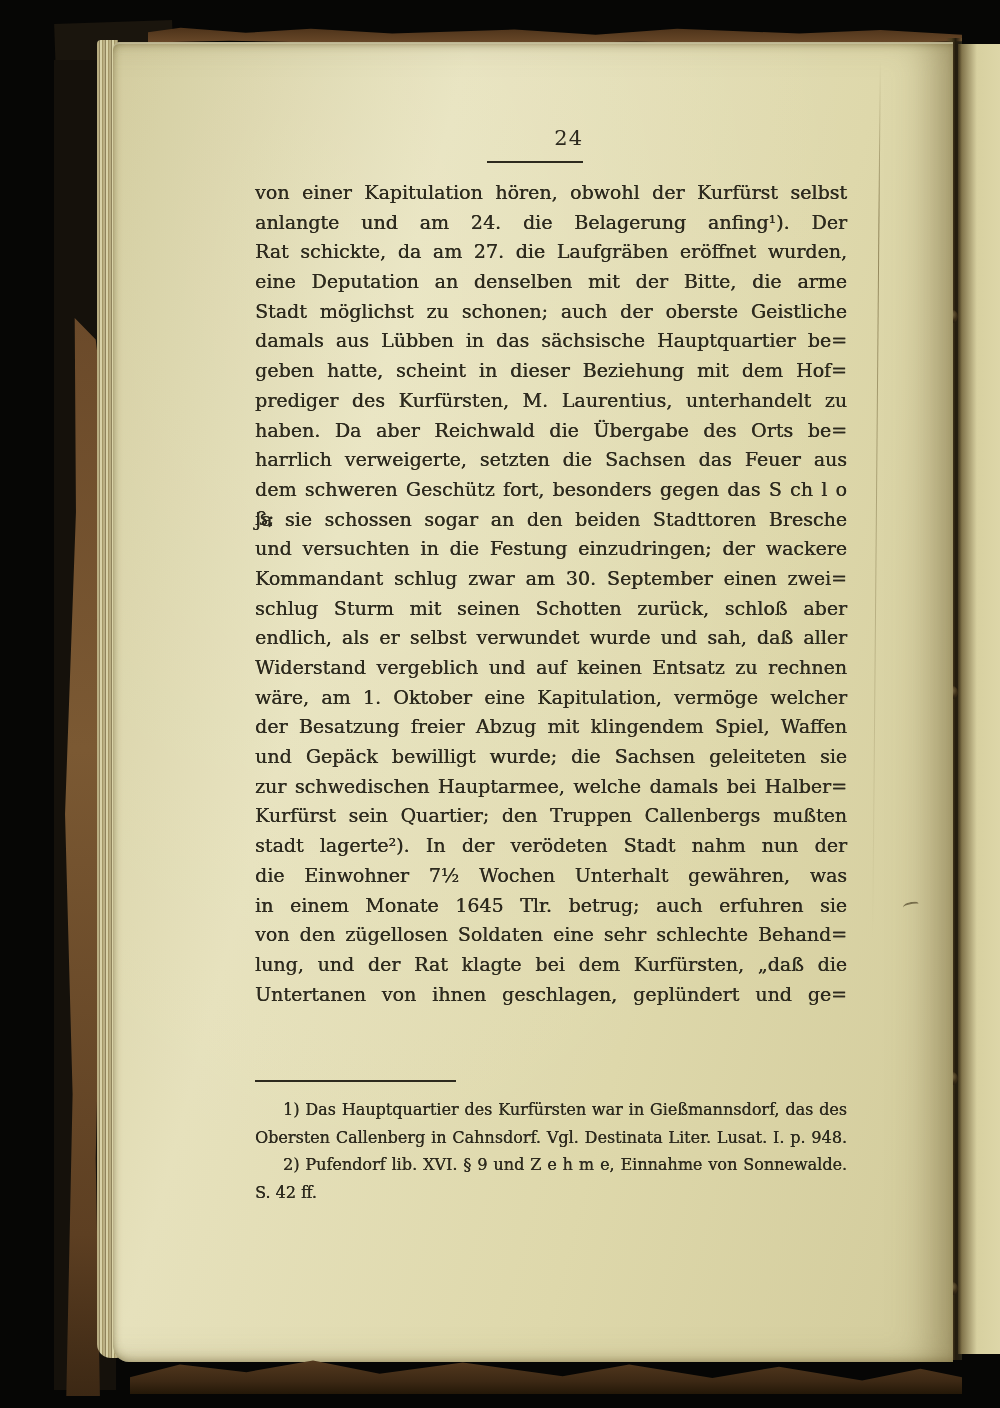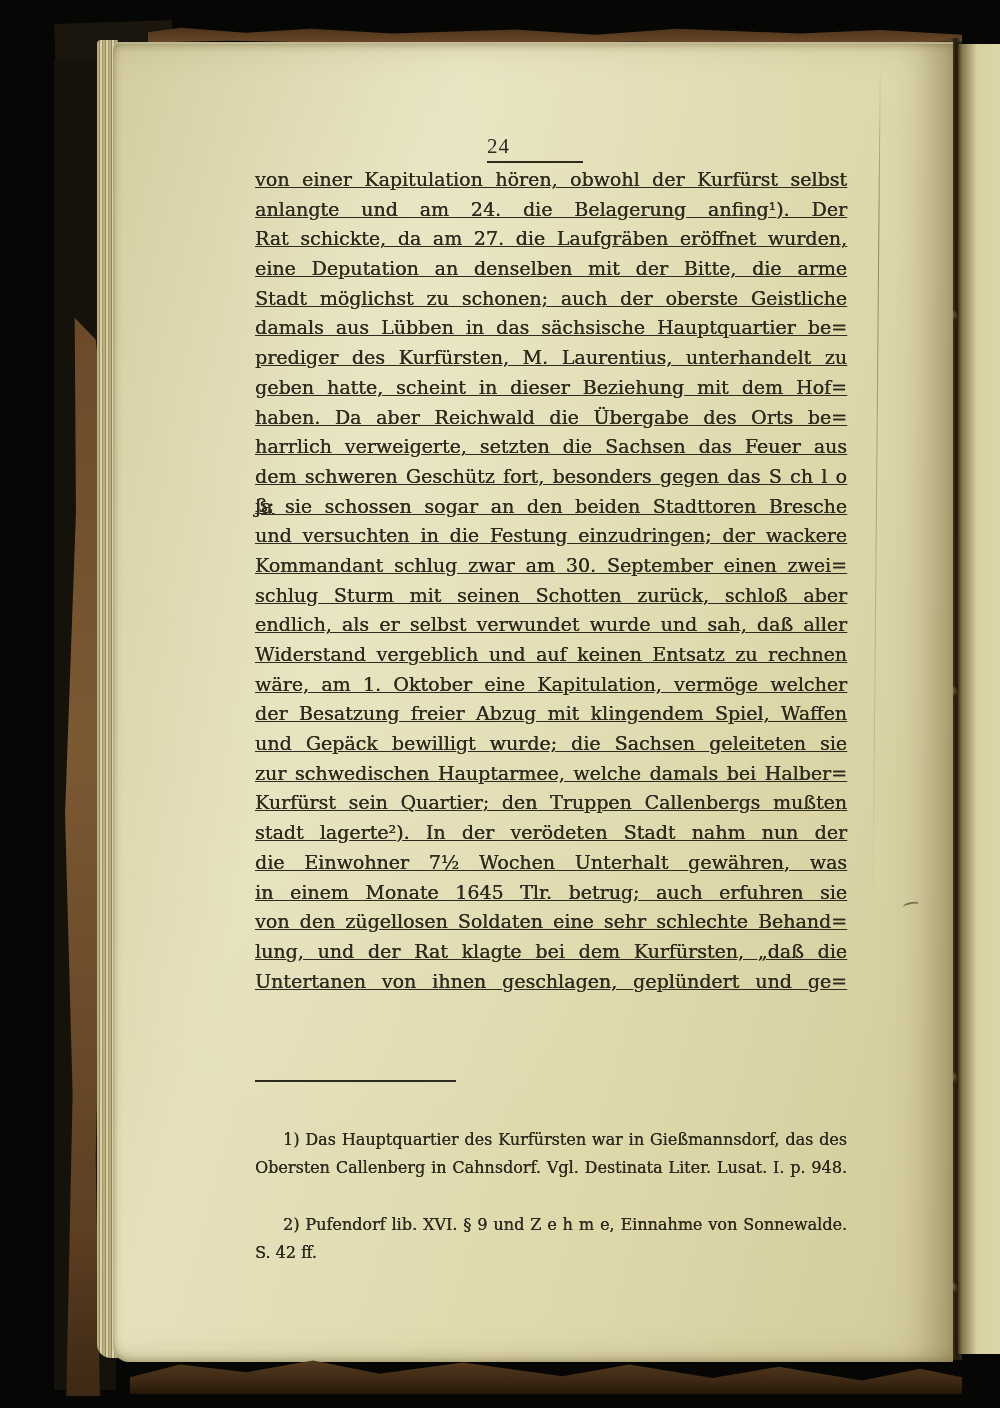--- a/index.html
+++ b/index.html
@@ -42,35 +42,35 @@
       inset 0 2px 0 rgba(250,248,225,.6),
       inset 5px 0 9px -5px rgba(110,95,50,.5),
       inset -34px 0 46px -20px rgba(104,88,45,.6),
       inset 0 -8px 12px -7px rgba(110,95,50,.5);
     color:var(--ink,#2d2a1e);}
   .crack{position:absolute;left:763px;top:18px;width:1px;height:880px;transform:rotate(.5deg);
     background:linear-gradient(to bottom,rgba(130,118,75,0),rgba(130,118,75,.85) 18%,rgba(130,118,75,.3) 70%,rgba(130,118,75,0));}
   .squiggle{position:absolute;left:790px;top:860px;width:16px;height:6px;
     border-top:2px solid rgba(90,80,50,.75);border-radius:60% 40% 50% 50%;transform:rotate(-8deg);}
   
-  .pagenum{position:absolute;left:374px;top:92px;width:96px;text-align:left;
-    font-size:21px;letter-spacing:1px;font-family:Liberation Serif, serif;}
+  .pagenum{position:absolute;left:374px;top:84px;width:96px;text-align:right;
+    font-size:21px;letter-spacing:1px;}
   .pagenum-rule{position:absolute;left:374px;top:119px;width:96px;height:2px;
     background:var(--ink,#2d2a1e);}
-  .textblock{position:absolute;left:142px;top:123px;width:592px;text-decoration:underline;}
+  .textblock{position:absolute;left:142px;top:136px;width:592px;}
   .tline{height:29.7px;line-height:29.5px;font-size:19px;
     text-align:justify;text-align-last:justify;
     text-shadow:.3px 0 0 currentColor;}
   .footrule{position:absolute;left:142px;top:1038px;width:201px;height:2px;
     background:var(--ink,#2d2a1e);}
   .footnotes{position:absolute;left:142px;top:1054px;width:592px;}
   .fline{height:27.5px;line-height:27.5px;font-size:16px;
     text-align:justify;text-align-last:justify;
     text-shadow:.2px 0 0 currentColor;}
-  .fline.indent{text-indent:28px;margin-top:30px;}
+  .fline.indent{text-indent:28px;}
   .fline.short{text-align-last:left;}
 </style>
 </head>
 <body>
 
 <div class="scene">
   <div class="cover-corner"></div>
   <div class="cover-left"></div>
   <div class="leather-top"></div>
   <div class="leather-left"></div>
@@ -91,22 +91,22 @@
     <div class="pagenum">24</div>
     <div class="pagenum-rule"></div>
 
     <div class="textblock">
       <div class="tline">von einer Kapitulation hören, obwohl der Kurfürst selbst</div>
       <div class="tline">anlangte und am 24. die Belagerung anfing¹). Der</div>
       <div class="tline">Rat schickte, da am 27. die Laufgräben eröffnet wurden,</div>
       <div class="tline">eine Deputation an denselben mit der Bitte, die arme</div>
       <div class="tline">Stadt möglichst zu schonen; auch der oberste Geistliche</div>
       <div class="tline">damals aus Lübben in das sächsische Hauptquartier be=</div>
+      <div class="tline">geben hatte, scheint in dieser Beziehung mit dem Hof=</div>
       <div class="tline">prediger des Kurfürsten, M. Laurentius, unterhandelt zu</div>
-      <div class="tline">geben hatte, scheint in dieser Beziehung mit dem Hof=</div>
       <div class="tline">haben. Da aber Reichwald die Übergabe des Orts be=</div>
       <div class="tline">harrlich verweigerte, setzten die Sachsen das Feuer aus</div>
       <div class="tline">dem schweren Geschütz fort, besonders gegen das S ch l o ß;</div>
       <div class="tline">ja sie schossen sogar an den beiden Stadttoren Bresche</div>
       <div class="tline">und versuchten in die Festung einzudringen; der wackere</div>
       <div class="tline">Kommandant schlug zwar am 30. September einen zwei=</div>
       <div class="tline">schlug Sturm mit seinen Schotten zurück, schloß aber</div>
       <div class="tline">endlich, als er selbst verwundet wurde und sah, daß aller</div>
       <div class="tline">Widerstand vergeblich und auf keinen Entsatz zu rechnen</div>
       <div class="tline">wäre, am 1. Oktober eine Kapitulation, vermöge welcher</div>

